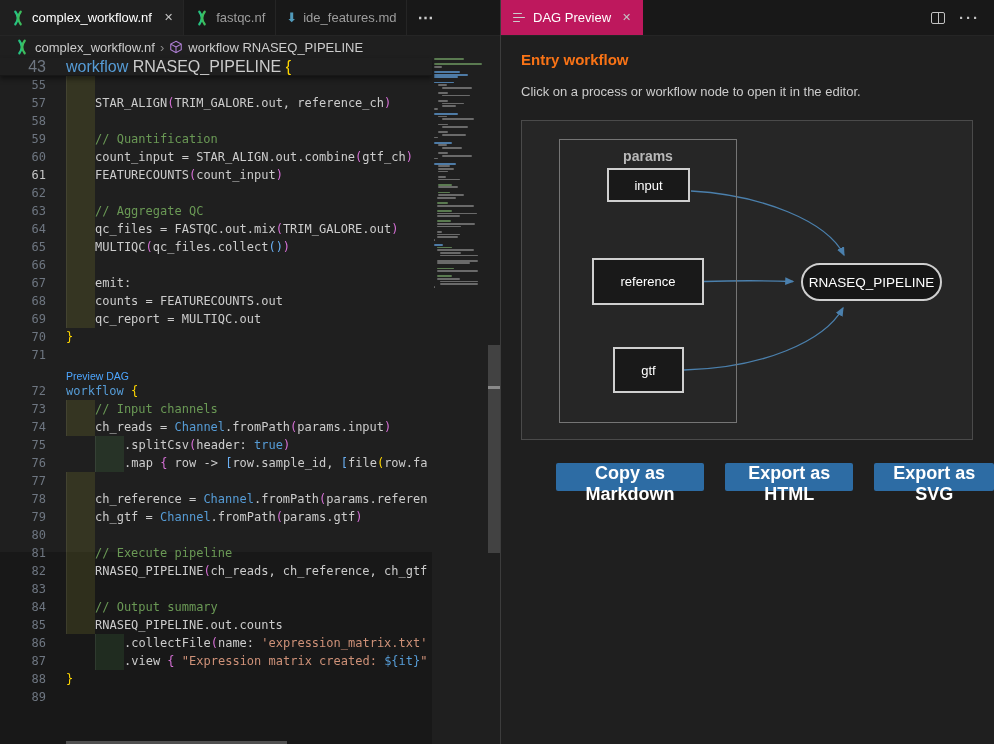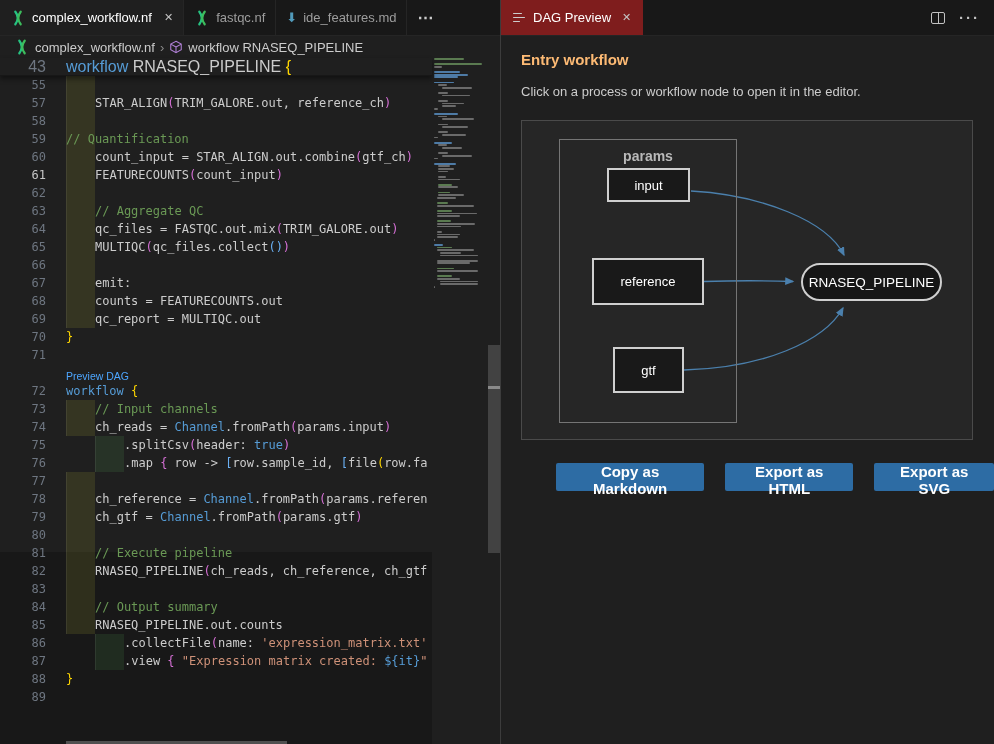--- a/index.html
+++ b/index.html
@@ -51,46 +51,46 @@
   .vthumb { position:absolute; left:0.5px; top:287px; width:12px; height:208px; background:#424242; }
   .vmark { position:absolute; left:0.5px; top:328px; width:12px; height:2.5px; background:#8a8a8a; }
   .hscroll { position:absolute; left:66px; top:741px; width:221px; height:3px; background:#505050; }
 
   .divider { position:absolute; left:500px; top:0; width:1px; height:744px; background:#3c3c3c; }
 
   
   .panel { position:absolute; left:501px; top:0; width:493px; height:744px; background:#1f1f1f; }
   .phead { position:absolute; left:0; top:0; width:493px; height:36px; background:#181818;
     border-bottom:1px solid #252525; display:flex; align-items:stretch; }
-  .ptab { display:flex; align-items:center; gap:7px; padding:0 12px; background:#7f1d1d;
+  .ptab { display:flex; align-items:center; gap:7px; padding:0 12px; background:#be185d;
     color:#ffffff; font-size:13px; cursor:pointer; }
   .ptab .close { font-size:11px; color:#c5c5c5; margin-left:4px; }
   .listicon { display:inline-flex; flex-direction:column; gap:2.5px; width:13px; }
   .listicon span { height:1.5px; background:#cccccc; border-radius:1px; }
   .phead-icons { margin-left:auto; display:flex; align-items:center; gap:14px; padding-right:14px; }
   .spliticon { width:14px; height:12px; border:1.4px solid #c2c2c2; border-radius:2px; position:relative; }
   .spliticon:after { content:""; position:absolute; left:50%; top:0; width:1.4px; height:100%; background:#c2c2c2; }
   .dots { color:#c2c2c2; font-size:15px; font-weight:bold; letter-spacing:2px; line-height:1; }
 
-  .pheading { position:absolute; left:20px; top:51px; font-size:15px; font-weight:bold; color:#fdba74; }
+  .pheading { position:absolute; left:20px; top:51px; font-size:15px; font-weight:bold; color:#f97316; }
   .pinstr { position:absolute; left:20px; top:84px; font-size:13px; color:#cccccc; }
 
   .diagram { position:absolute; left:20px; top:120px; width:452px; height:320px;
     background:#262626; border:1.5px solid #4a4a4a; }
   .cluster { position:absolute; left:37px; top:18px; width:178px; height:284px; border:1.2px solid #757575; }
   .cluster-label { position:absolute; left:0; top:8px; width:100%; text-align:center;
     font-size:14px; font-weight:bold; color:#b9b9b9; }
   .dnode { position:absolute; background:#191919; border:2px solid #cfcfcf; display:flex;
     align-items:center; justify-content:center; color:#ffffff; font-size:13px; cursor:pointer; }
   .dnode.stadium { border-radius:19px; border-width:2.5px; background:#161616; font-size:13.5px; }
   .edges { position:absolute; left:0; top:0; width:452px; height:320px; pointer-events:none; }
 
   .btns { position:absolute; left:55px; top:463px; display:flex; gap:21px; }
   .btn { height:28px; padding:0 14px; background:#2d6ca4; color:#ffffff; border:none;
-    font-family:"Liberation Sans",sans-serif; font-size:15px; font-weight:bold;
+    font-family:"Liberation Sans",sans-serif; font-size:18px; font-weight:bold;
     border-radius:2px; cursor:pointer; }
 </style>
 </head>
 <body>
 
 <div class="app">
 
   <div class="editor-pane">
     <div class="tabbar" id="tabbar">
         <div class="tab active">
@@ -125,21 +125,21 @@
         <path d="M8 1.5 L14 4.7 V11.2 L8 14.4 L2 11.2 V4.7 Z M8 7.9 L14 4.7 M8 7.9 L2 4.7 M8 7.9 V14.4" fill="none" stroke="#b180d7" stroke-width="1.2"></path>
       </svg>
       <span>workflow RNASEQ_PIPELINE</span>
     </div>
 
     <div class="code-wrap" id="codearea">
         <div class="crow"><span class="ib l1"></span><span class="ln">54</span><span class="txt" style="padding-left:29px"><span class="pl">TRIM_GALORE</span><span class="b2">(</span><span class="pl">reads_ch</span><span class="b2">)</span></span></div>
         <div class="crow"><span class="ib l1"></span><span class="ln">55</span><span class="txt" style="padding-left:29px"></span></div>
         <div class="crow"><span class="ib l1"></span><span class="ln">57</span><span class="txt" style="padding-left:29px"><span class="pl">STAR_ALIGN</span><span class="b2">(</span><span class="pl">TRIM_GALORE.out, reference_ch</span><span class="b2">)</span></span></div>
         <div class="crow"><span class="ib l1"></span><span class="ln">58</span><span class="txt" style="padding-left:29px"></span></div>
-        <div class="crow"><span class="ib l1"></span><span class="ln">59</span><span class="txt" style=""><span class="cm">// Quantification</span></span></div>
+        <div class="crow"><span class="ib l1"></span><span class="ln">59</span><span class="txt" style="padding-left:29px"><span class="cm">// Quantification</span></span></div>
         <div class="crow"><span class="ib l1"></span><span class="ln">60</span><span class="txt" style="padding-left:29px"><span class="pl">count_input = STAR_ALIGN.out.combine</span><span class="b2">(</span><span class="pl">gtf_ch</span><span class="b2">)</span></span></div>
         <div class="crow cur"><span class="ib l1"></span><span class="ln">61</span><span class="txt" style="padding-left:29px"><span class="pl u">FEATURECOUNTS</span><span class="b2">(</span><span class="pl">count_input</span><span class="b2">)</span></span></div>
         <div class="crow"><span class="ib l1"></span><span class="ln">62</span><span class="txt" style="padding-left:29px"></span></div>
         <div class="crow"><span class="ib l1"></span><span class="ln">63</span><span class="txt" style="padding-left:29px"><span class="cm">// Aggregate QC</span></span></div>
         <div class="crow"><span class="ib l1"></span><span class="ln">64</span><span class="txt" style="padding-left:29px"><span class="pl">qc_files = </span><span class="pl u">FASTQC</span><span class="pl">.out.mix</span><span class="b2">(</span><span class="pl">TRIM_GALORE.out</span><span class="b2">)</span></span></div>
         <div class="crow"><span class="ib l1"></span><span class="ln">65</span><span class="txt" style="padding-left:29px"><span class="pl u">MULTIQC</span><span class="b2">(</span><span class="pl">qc_files.collect</span><span class="b3">()</span><span class="b2">)</span></span></div>
         <div class="crow"><span class="ib l1"></span><span class="ln">66</span><span class="txt" style="padding-left:29px"></span></div>
         <div class="crow"><span class="ib l1"></span><span class="ln">67</span><span class="txt" style="padding-left:29px"><span class="pl">emit:</span></span></div>
         <div class="crow"><span class="ib l1"></span><span class="ln">68</span><span class="txt" style="padding-left:29px"><span class="pl">counts = </span><span class="pl u">FEATURECOUNTS</span><span class="pl">.out</span></span></div>
         <div class="crow"><span class="ib l1"></span><span class="ln">69</span><span class="txt" style="padding-left:29px"><span class="pl">qc_report = </span><span class="pl u">MULTIQC</span><span class="pl">.out</span></span></div>

